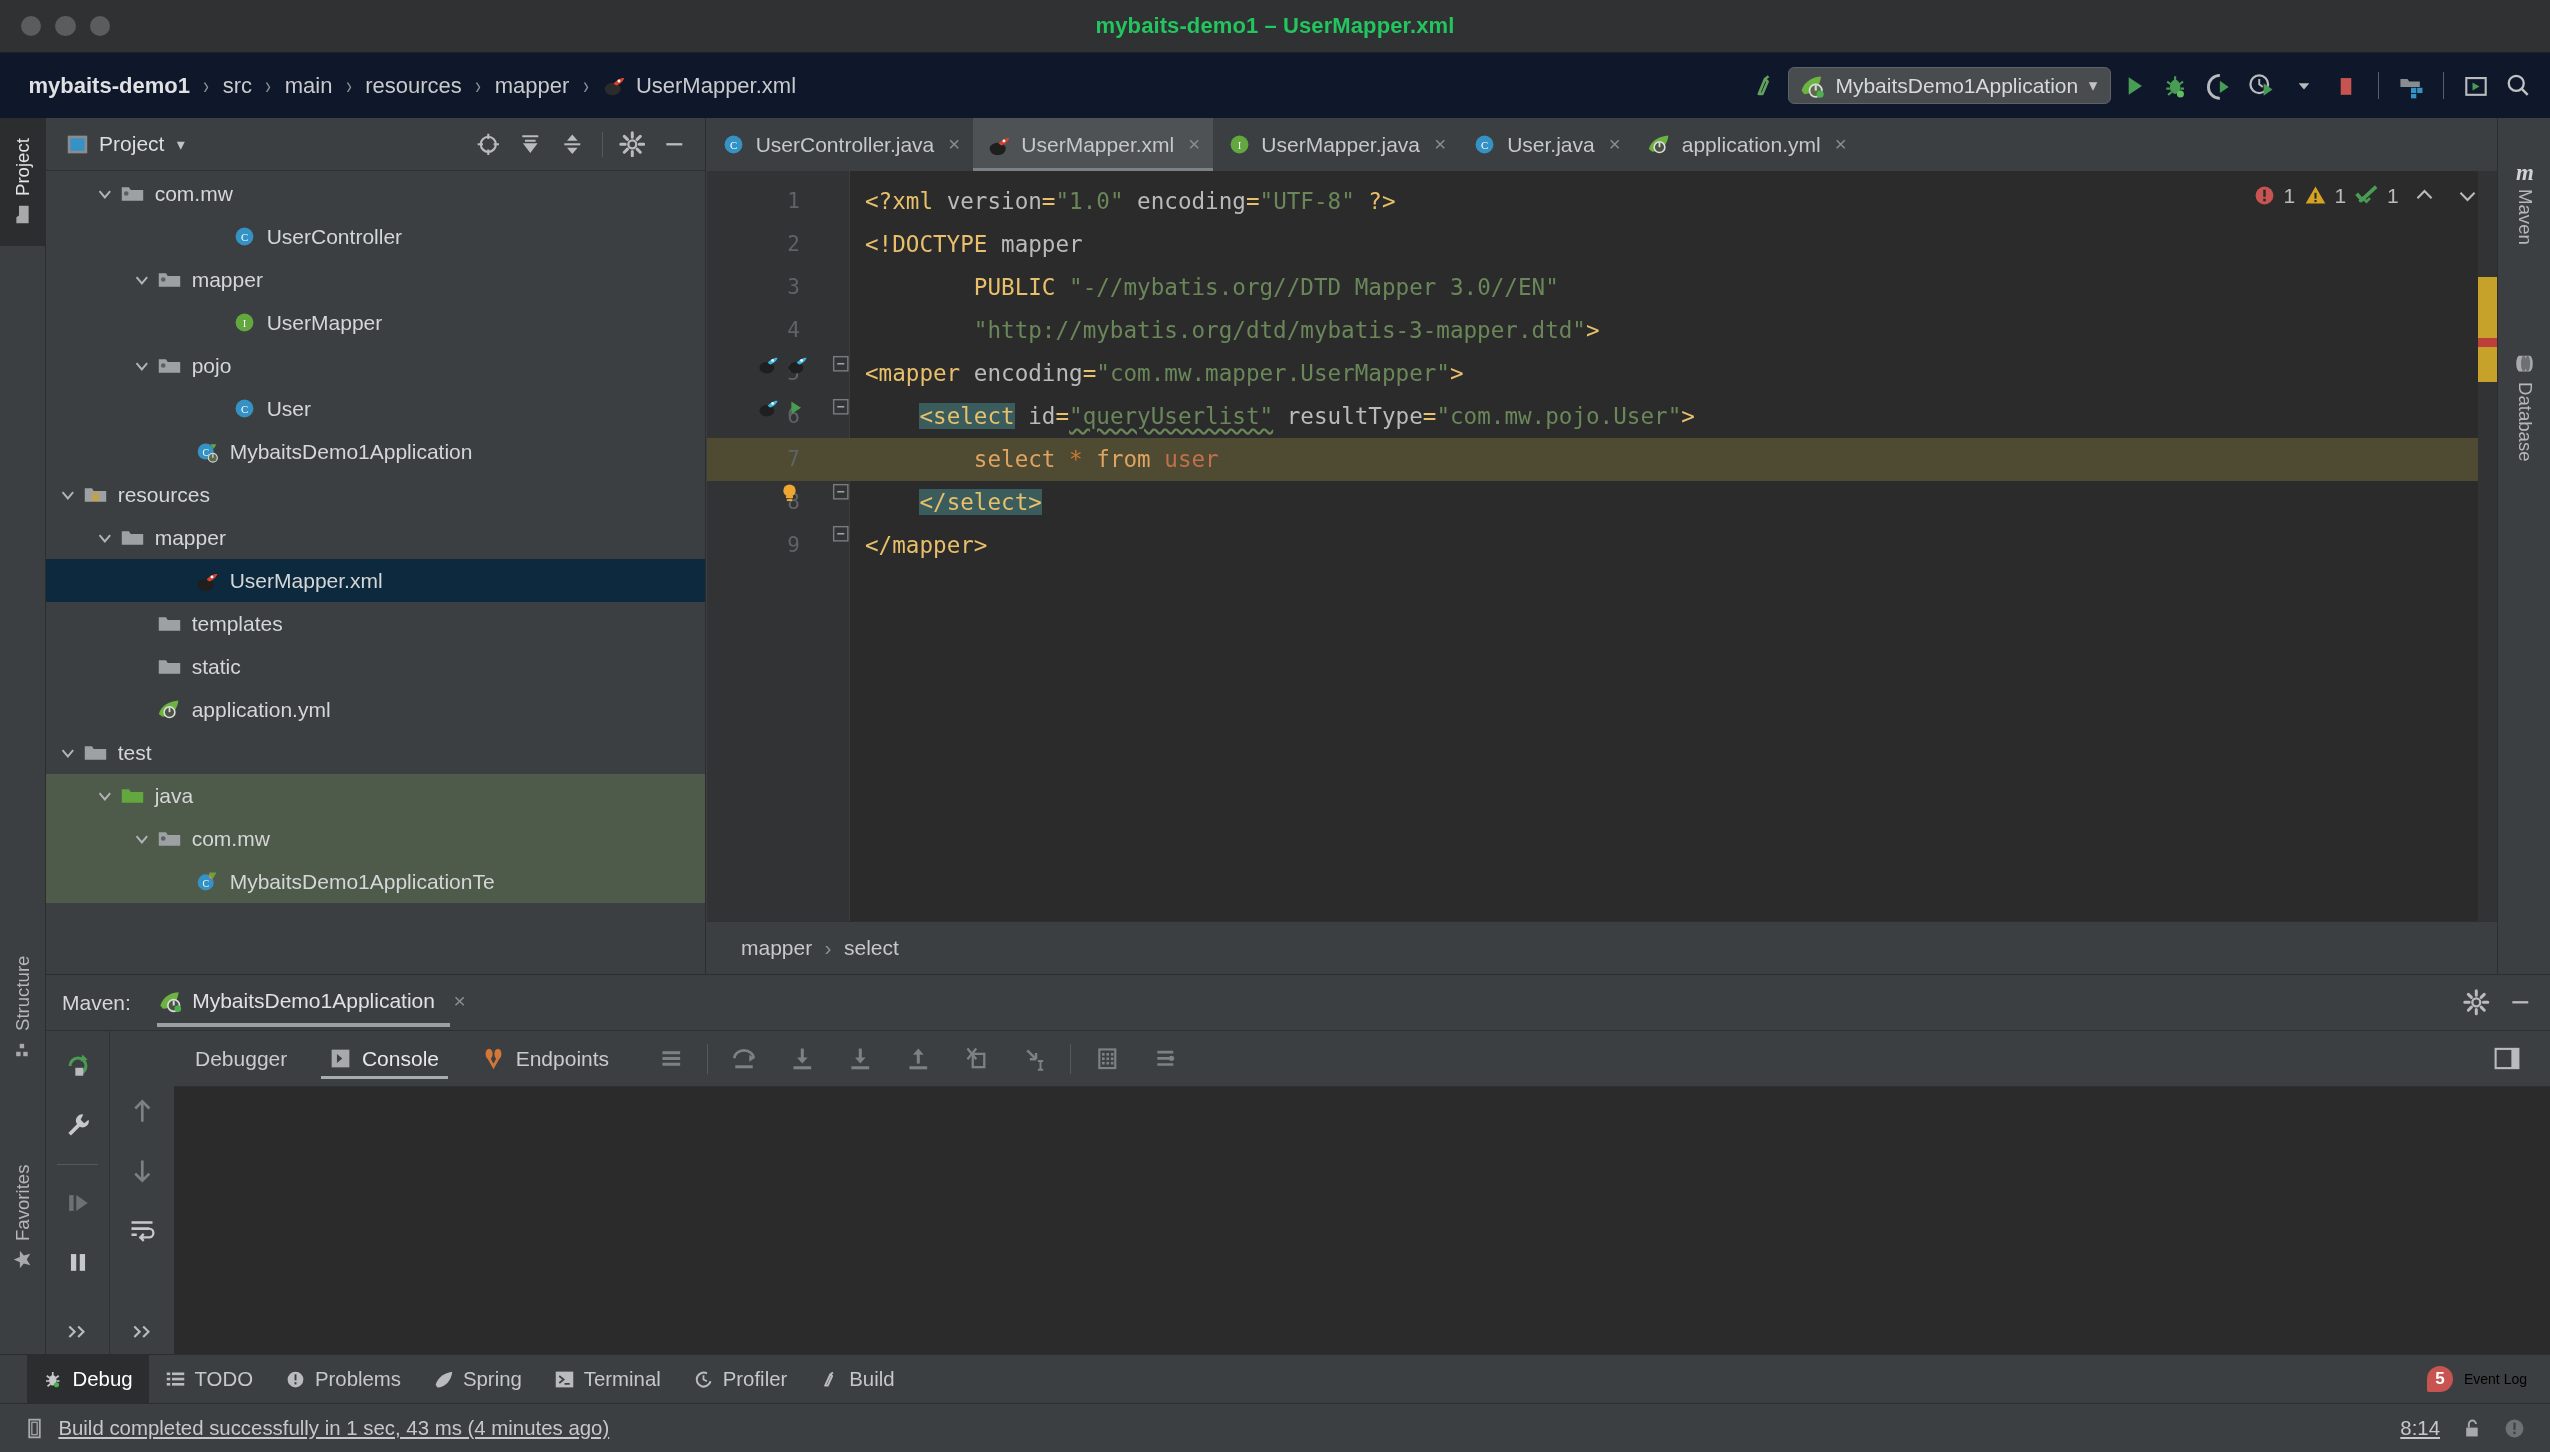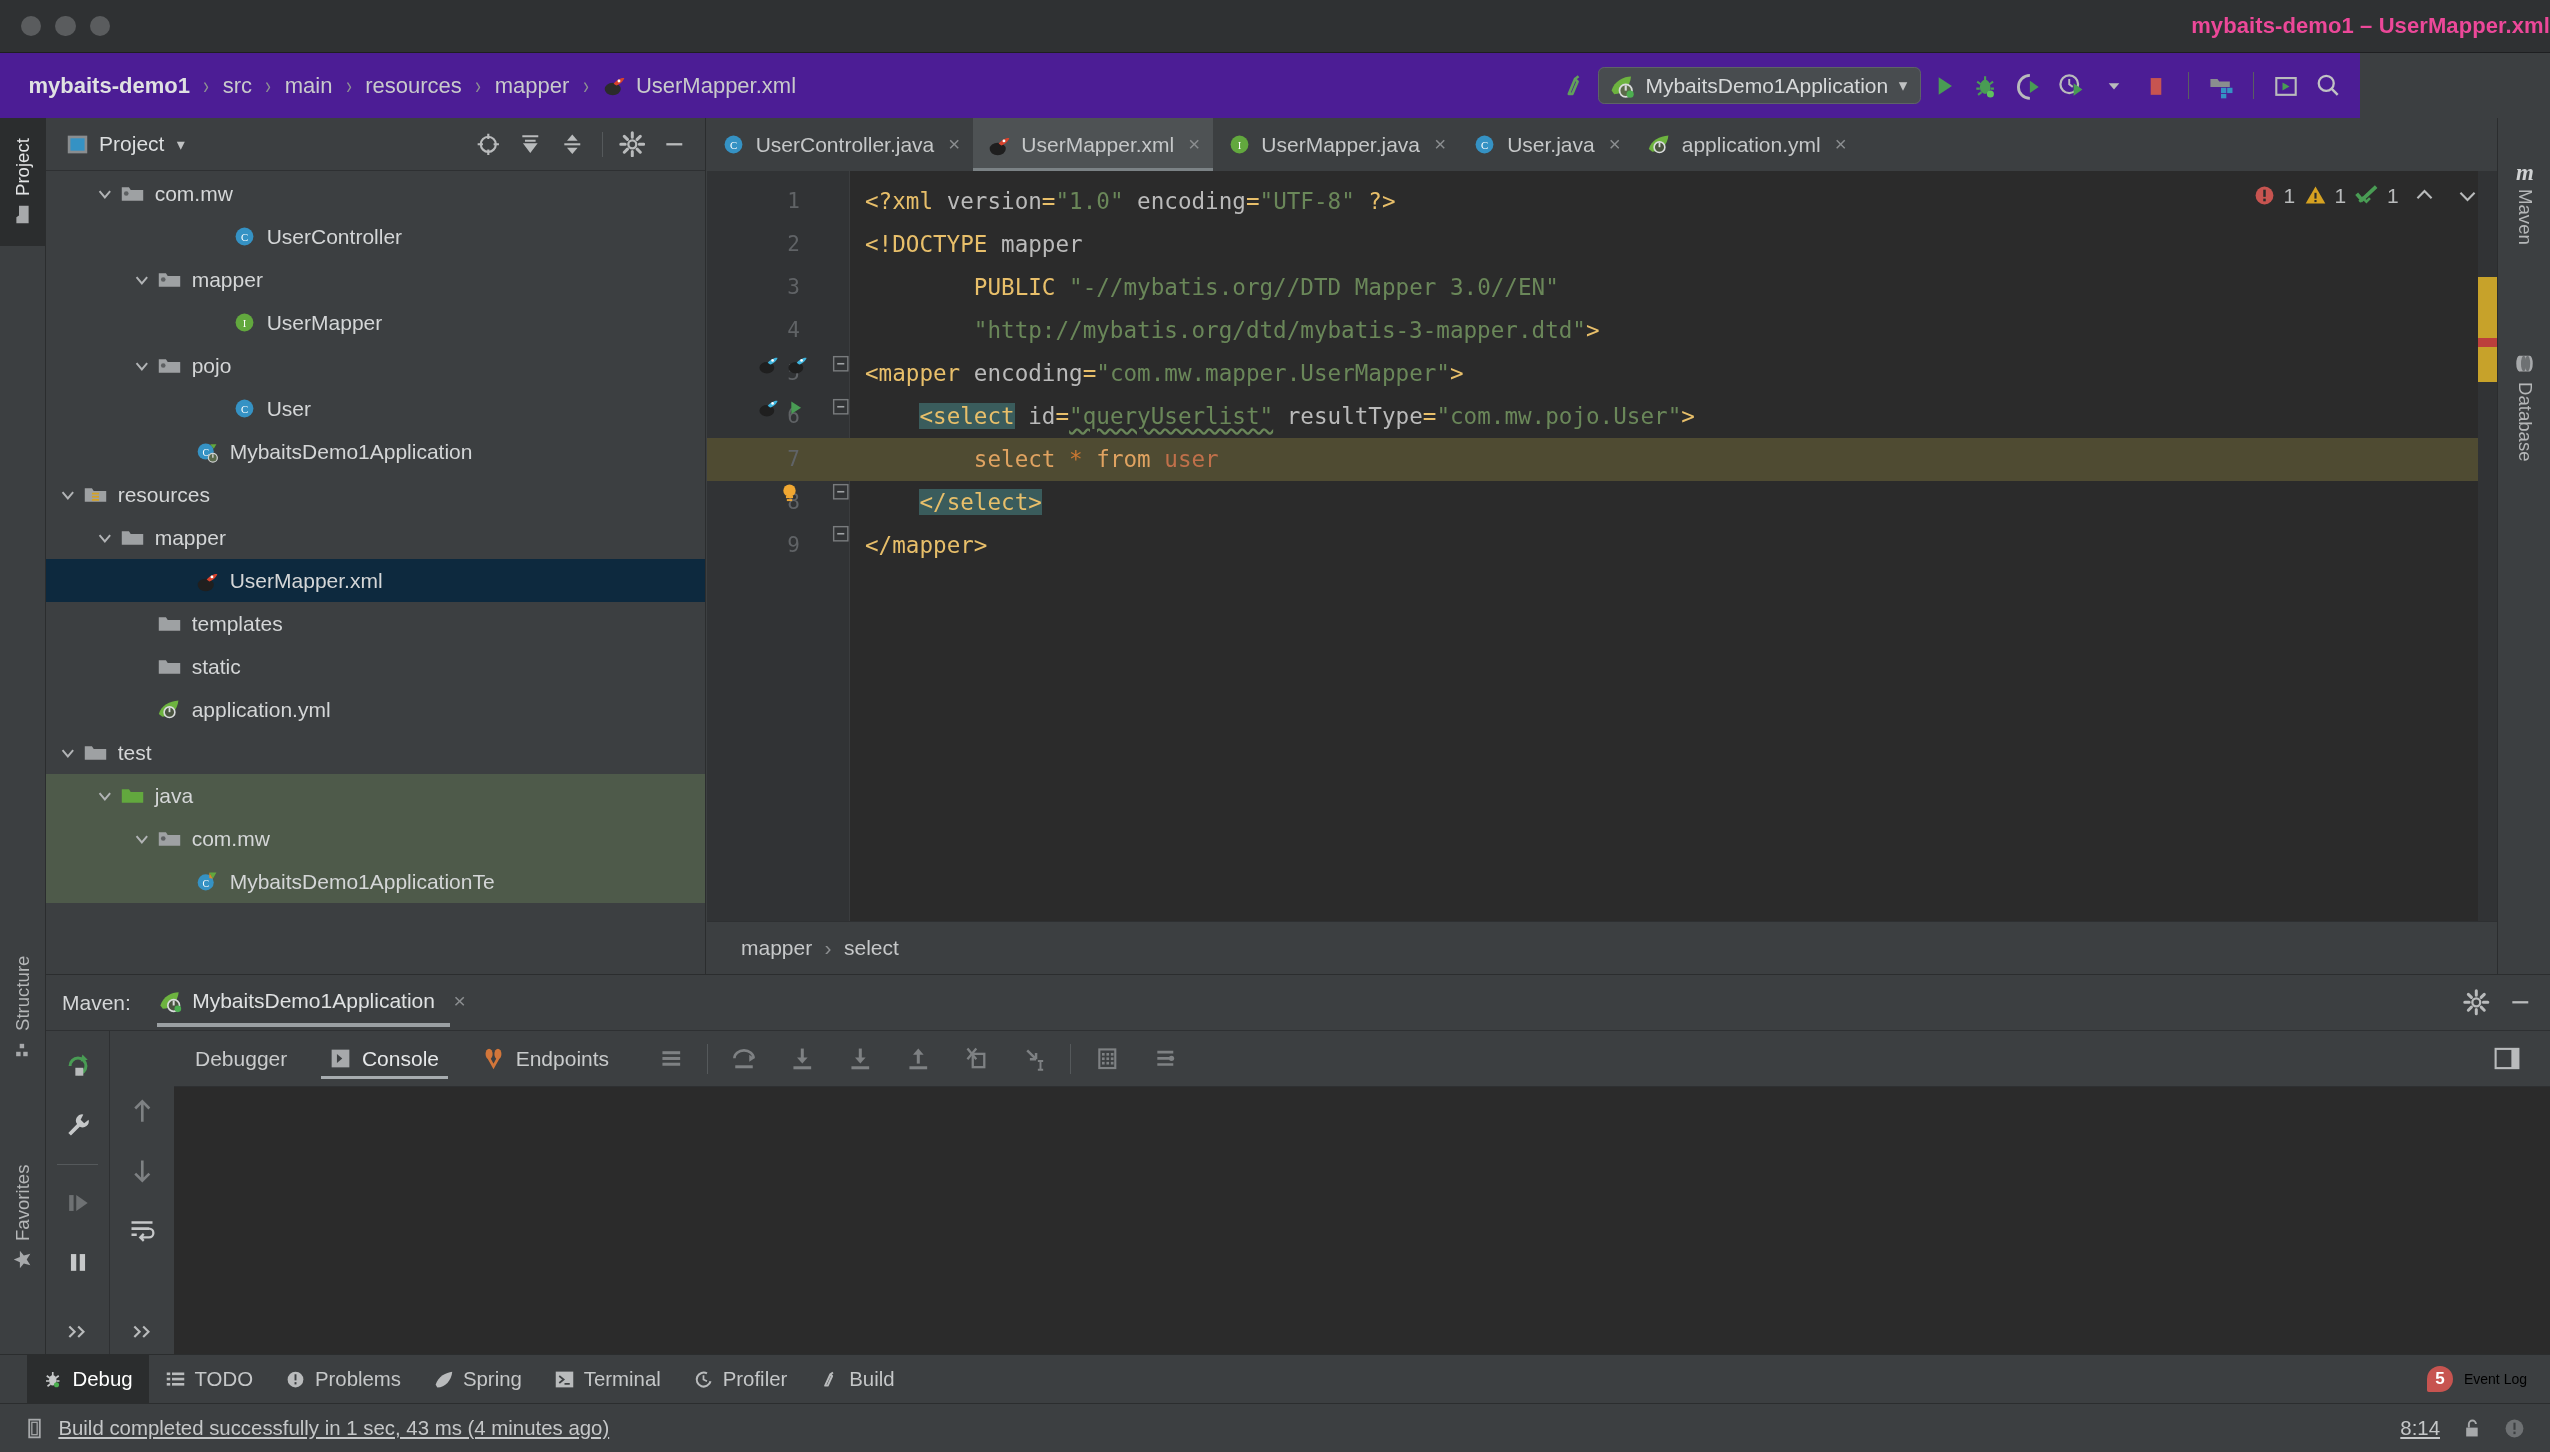--- a/index.html
+++ b/index.html
@@ -14,28 +14,28 @@
 
   
   .titlebar {
     position: absolute; left: 0; top: 0; width: 2550px; height: 53px;
     background: #2f3133; border-bottom: 0.9px solid #1e1f21;
     display: flex; align-items: center;
   }
   .traffic { display: flex; gap: 14px; margin-left: 21px; }
   .traffic i { width: 20.4px; height: 20.4px; border-radius: 50%; background: #5a5c5e; display:block; }
   .window-title {
-    position: absolute; left: 0; right: 0; text-align: right;
-    font-size: 22px; color: #ec4899; font-weight: bold; letter-spacing: 0.1px;
+    position: absolute; left: 0; right: 0; text-align: center;
+    font-size: 22px; color: #22c55e; font-weight: bold; letter-spacing: 0.1px;
   }
 
   
   .navbar {
-    position: absolute; left: 0; top: 53px; width: 2360px; height: 65px;
-    background: #4c1d95; display: flex; align-items: center;
+    position: absolute; left: 0; top: 53px; width: 2550px; height: 65px;
+    background: #0f172a; display: flex; align-items: center;
   }
   .crumbs { display: flex; align-items: center; margin-left: 25px; }
   .crumb { font-size: 22px; color: #c8cacb; padding: 0 3.5px; }
   .crumb.first { font-weight: bold; color: #dfe1e2; }
   .crumb-sep {
     color: #8d9092; font-size: 24px; margin: 0 8.9px; font-weight: 300;
     transform: scaleX(.7); display: inline-block;
   }
   .crumb-file { display: flex; align-items: center; gap: 8.9px; }
 

